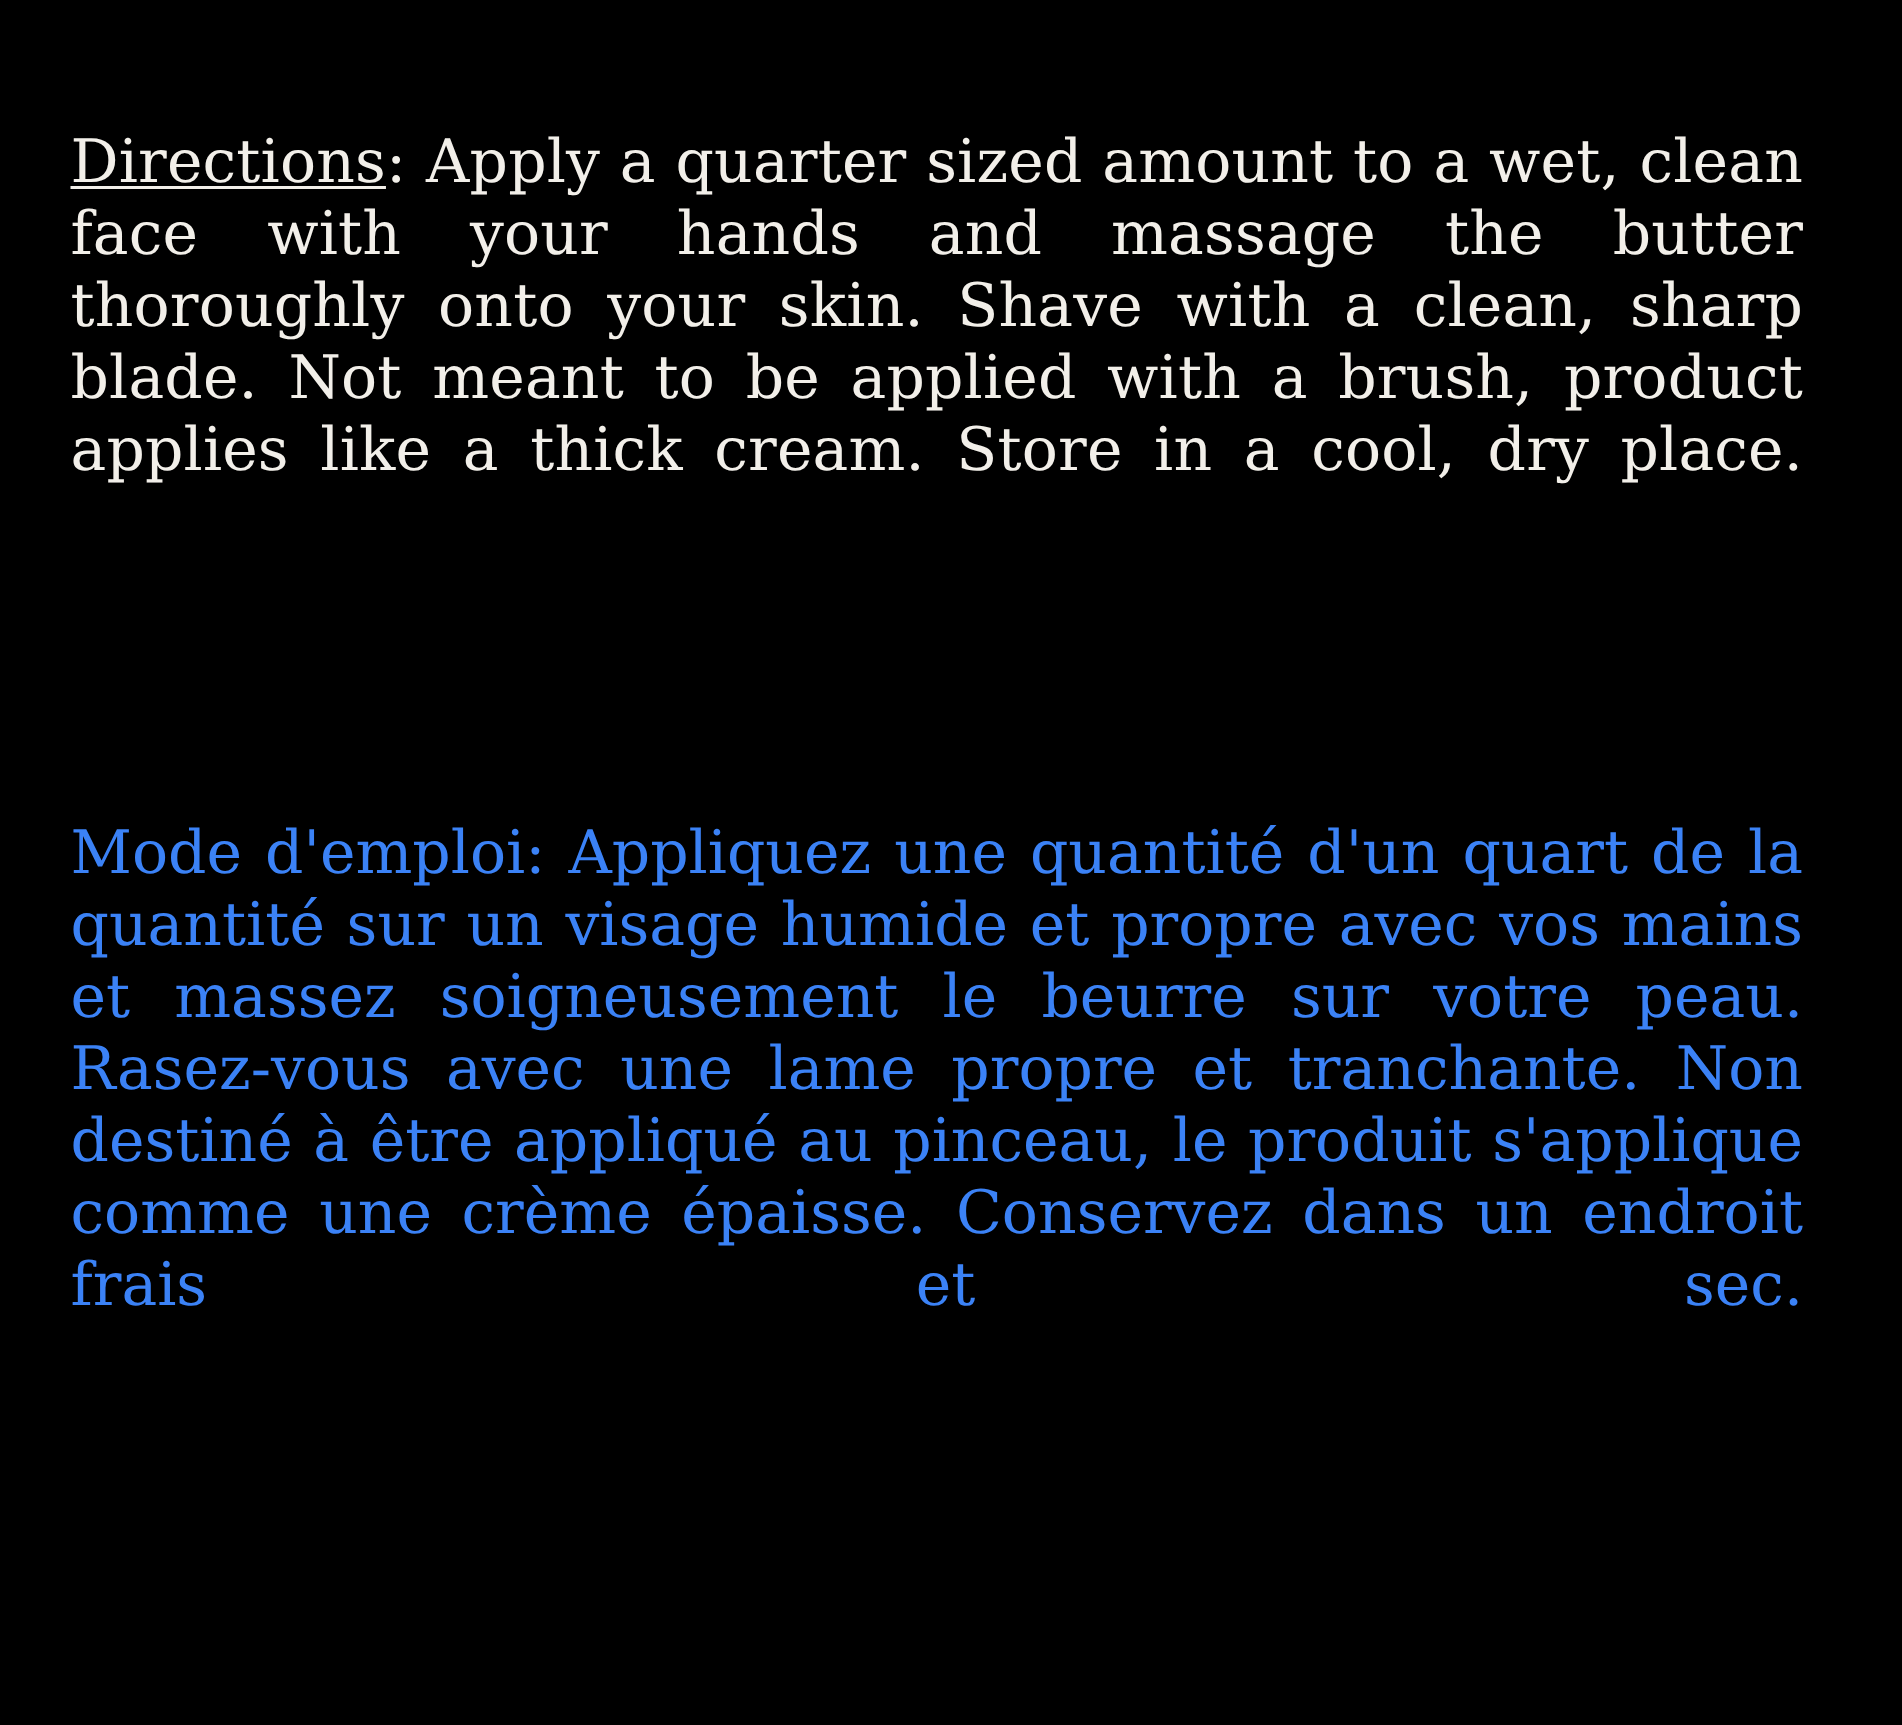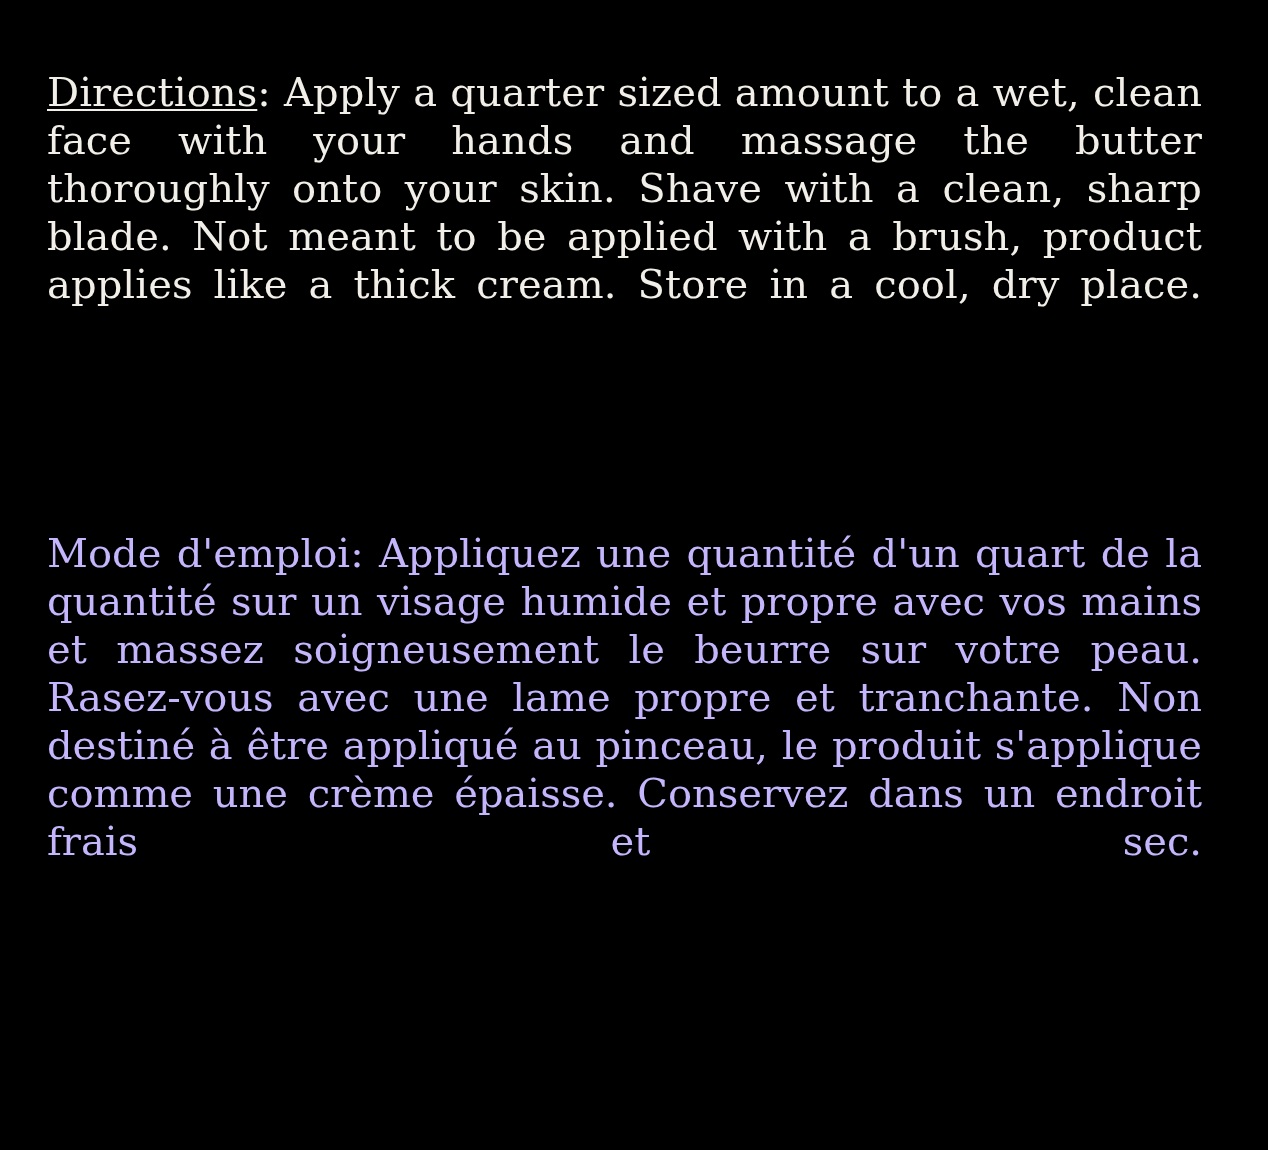--- a/index.html
+++ b/index.html
@@ -12,41 +12,41 @@
     height: 1150px;
     overflow: hidden;
     font-family: "DejaVu Serif", "Liberation Serif", serif;
   }
   .page {
     position: relative;
     width: 1268px;
     height: 1150px;
     background: #000000;
     box-sizing: border-box;
-    padding: 28px 66px 0 47px;
+    padding: 44px 66px 0 47px;
   }
   .block {
     color: #f2efe9;
     font-size: 40px;
     line-height: 48px;
     text-align: justify;
     text-justify: inter-word;
     letter-spacing: 0.1px;
     font-weight: 400;
   }
   .block .label {
     text-decoration: underline;
     text-underline-offset: 3px;
     text-decoration-thickness: 1.5px;
   }
   .block-gap {
     height: 93px;
   }
   .block-fr {
-    color: #c4b5fd;
+    color: #3b82f6;
     font-size: 40px;
     line-height: 48px;
     text-align: justify;
     text-justify: inter-word;
   }
   
   .block:after, .block-fr:after {
     content: "";
     display: inline-block;
     width: 100%;

